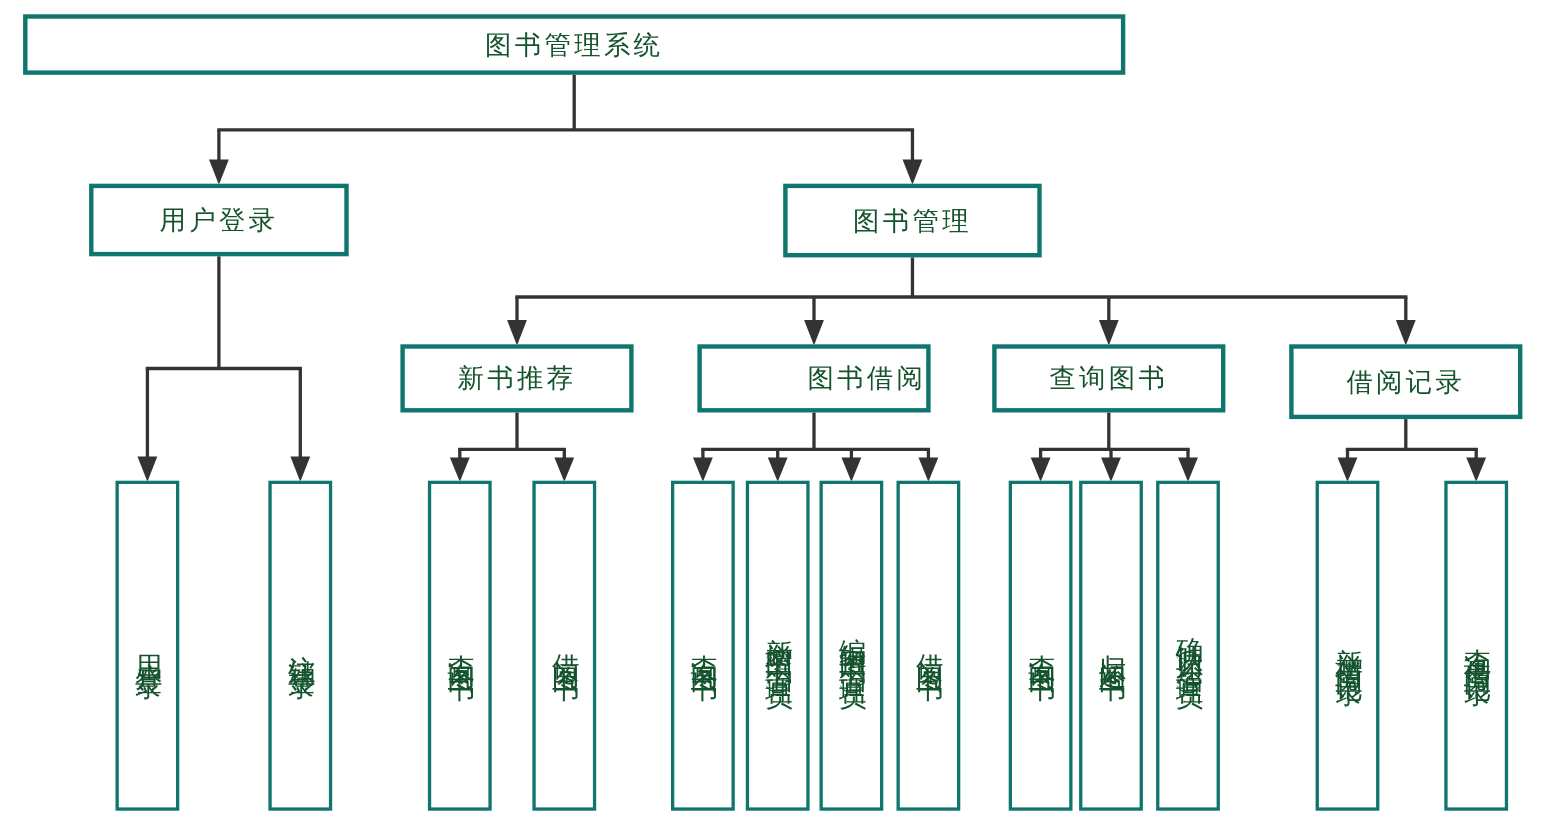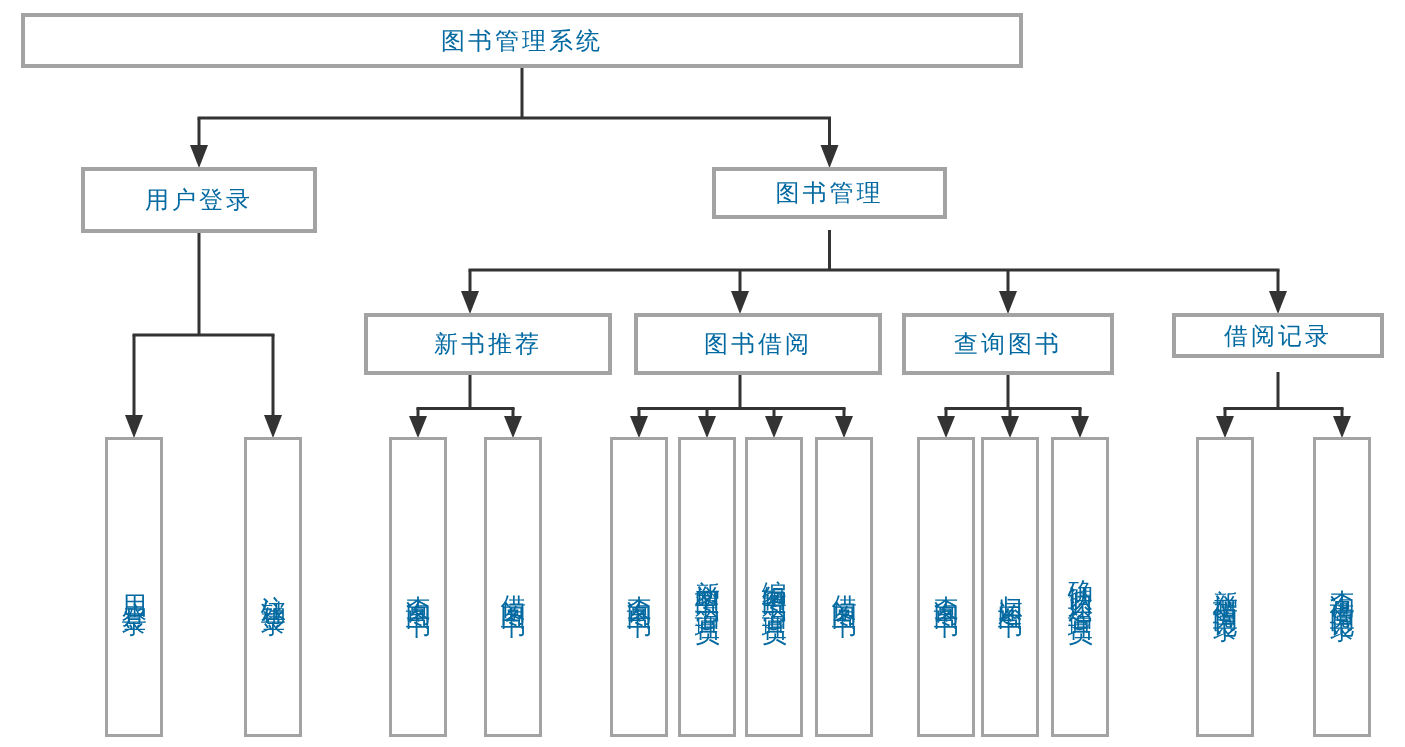--- a/index.html
+++ b/index.html
@@ -12,47 +12,47 @@
   }
   .connectors{
     position:absolute;left:0;top:0;width:1405px;height:747px;
     pointer-events:none;
   }
   .connectors line{stroke:#333333;stroke-width:3;}
   .connectors polygon{fill:#333333;stroke:none;}
   .box{
     position:absolute;
     background:#ffffff;
-    border:4px solid #a3a3a3;
+    border:4px solid #0f766e;
     box-sizing:border-box;
     display:flex;align-items:center;justify-content:center;
-    color:#0369a1;
+    color:#14532d;
     z-index:2;
   }
   .box .label{
     font-size:24px;
     letter-spacing:3px;
     white-space:nowrap;
   }
   .leaf{border-width:3px;}
   .leaf .label{
     writing-mode:vertical-rl;
     text-orientation:mixed;
     font-size:25px;
     letter-spacing:6px;
     line-height:1.1;
   }
   
   #n-root          {left:21px;  top:13px;  width:1002px; height:55px;}
   #n-user-login    {left:81px;  top:167px; width:236px;  height:66px;}
-  #n-book-mgmt     {left:712px; top:167px; width:235px;  height:52px;}
-  #n-new-book-rec  {left:364px; top:313px; width:248px;  height:62px;}
-  #n-book-borrow   {left:634px; top:313px; width:248px;  height:62px;}
+  #n-book-mgmt     {left:712px; top:167px; width:235px;  height:67px;}
+  #n-new-book-rec  {left:364px; top:313px; width:212px;  height:62px;}
+  #n-book-borrow   {left:634px; top:313px; width:212px;  height:62px;justify-content:flex-end;}
   #n-current-borrow{left:902px; top:313px; width:212px;  height:62px;}
-  #n-borrow-record {left:1172px;top:313px; width:212px;  height:45px;}
+  #n-borrow-record {left:1172px;top:313px; width:212px;  height:68px;}
   .leaf{top:437px;width:58px;height:300px;}
   #n-leaf-user-login{left:105px;}
   #n-leaf-logout    {left:244px;}
   #n-rec-query      {left:389px;}
   #n-rec-borrow     {left:484px;}
   #n-bb-query       {left:610px;}
   #n-bb-add         {left:678px;}
   #n-bb-edit        {left:745px;}
   #n-bb-borrow      {left:815px;}
   #n-cb-query       {left:917px;}

